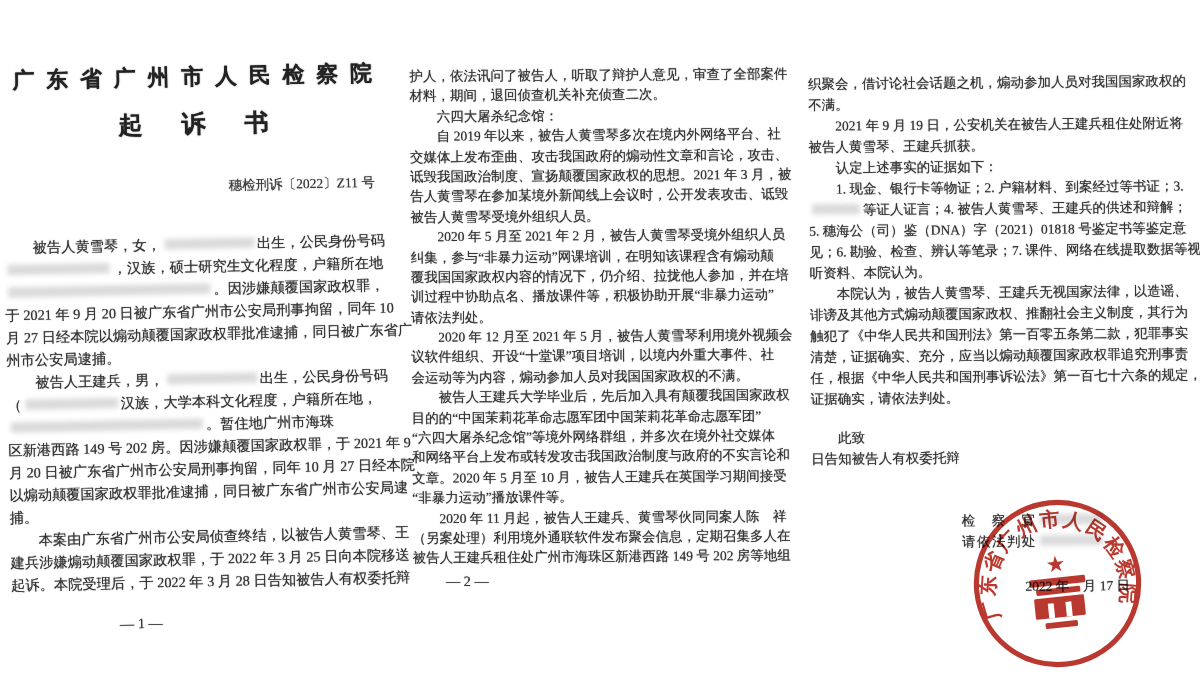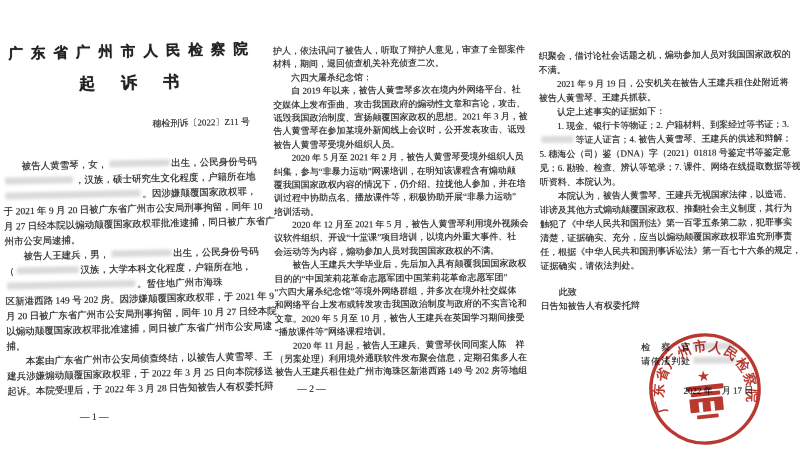--- a/index.html
+++ b/index.html
@@ -102,30 +102,30 @@
         <div class="tline"><span>　　六四大屠杀纪念馆：</span></div>
         <div class="tline"><span>　　自 2019 年以来，被告人黄雪琴多次在境内外网络平台、社</span></div>
         <div class="tline"><span>交媒体上发布歪曲、攻击我国政府的煽动性文章和言论，攻击、</span></div>
         <div class="tline"><span>诋毁我国政治制度、宣扬颠覆国家政权的思想。2021 年 3 月，被</span></div>
         <div class="tline"><span>告人黄雪琴在参加某境外新闻线上会议时，公开发表攻击、诋毁</span></div>
         <div class="tline"><span>被告人黄雪琴受境外组织人员。</span></div>
         <div class="tline"><span>　　2020 年 5 月至 2021 年 2 月，被告人黄雪琴受境外组织人员</span></div>
         <div class="tline"><span>纠集，参与“非暴力运动”网课培训，在明知该课程含有煽动颠</span></div>
         <div class="tline"><span>覆我国国家政权内容的情况下，仍介绍、拉拢他人参加，并在培</span></div>
         <div class="tline"><span>训过程中协助点名、播放课件等，积极协助开展“非暴力运动”</span></div>
-        <div class="tline"><span>培训活动。</span></div>
+        <div class="tline"><span>请依法判处。</span></div>
         <div class="tline"><span>　　2020 年 12 月至 2021 年 5 月，被告人黄雪琴利用境外视频会</span></div>
         <div class="tline"><span>议软件组织、开设“十堂课”项目培训，以境内外重大事件、社</span></div>
         <div class="tline"><span>会运动等为内容，煽动参加人员对我国国家政权的不满。</span></div>
         <div class="tline"><span>　　被告人王建兵大学毕业后，先后加入具有颠覆我国国家政权</span></div>
         <div class="tline"><span>目的的“中国茉莉花革命志愿军团中国茉莉花革命志愿军团”</span></div>
         <div class="tline"><span>“六四大屠杀纪念馆”等境外网络群组，并多次在境外社交媒体</span></div>
         <div class="tline"><span>和网络平台上发布或转发攻击我国政治制度与政府的不实言论和</span></div>
         <div class="tline"><span>文章。2020 年 5 月至 10 月，被告人王建兵在英国学习期间接受</span></div>
-        <div class="tline"><span>“播放课件等”网络课程培训。</span></div>
+        <div class="tline"><span>“非暴力运动”播放课件等。</span></div>
         <div class="tline"><span>　　2020 年 11 月起，被告人王建兵、黄雪琴伙同同案人陈　祥</span></div>
         <div class="tline"><span>（另案处理）利用境外通联软件发布聚会信息，定期召集多人在</span></div>
         <div class="tline"><span>被告人王建兵租住处广州市海珠区新港西路 149 号 202 房等地组</span></div>
       </div>
     <div class="pnum pnum2">— 2 —</div>
   </section>
 
   <section class="page page3">
     <div class="body">
         <div class="tline"><span>织聚会，借讨论社会话题之机，煽动参加人员对我国国家政权的</span></div>

